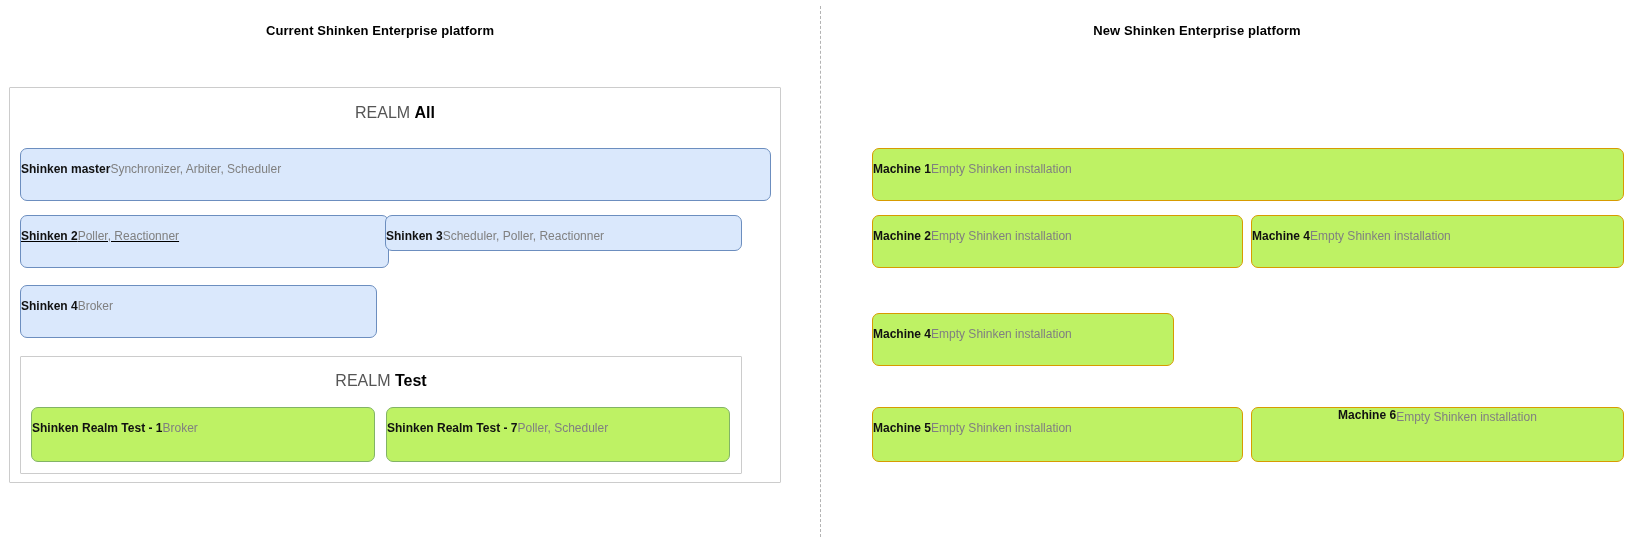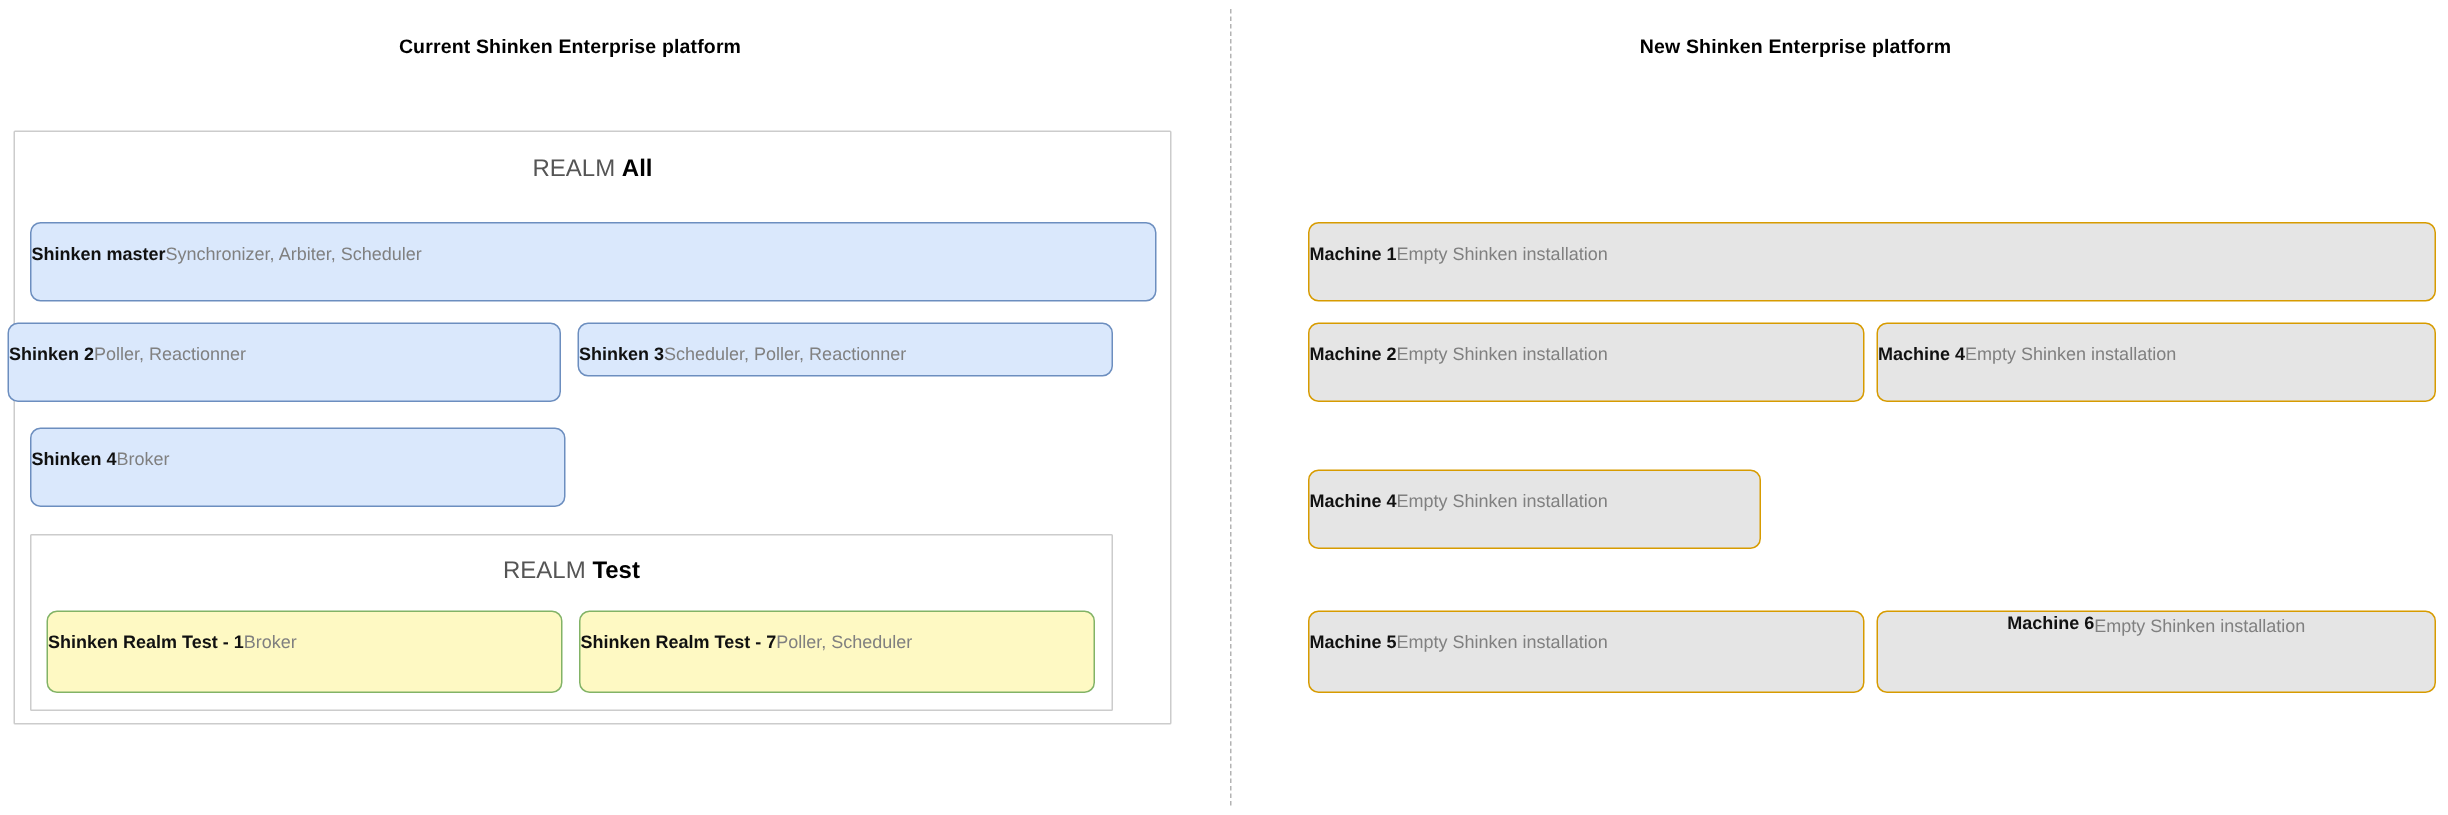--- a/index.html
+++ b/index.html
@@ -56,22 +56,22 @@
     border-radius: 7px;
     border-width: 1px;
     border-style: solid;
     display: flex;
     flex-direction: row;
     align-items: flex-start;
     justify-content: flex-start;
     overflow: hidden;
   }
   .node.blue   { background: #dae8fc; border-color: #6c8ebf; }
-  .node.green  { background: #fef9c3; border-color: #82b366; }
-  .node.orange { background: #e5e5e5; border-color: #d79b00; }
+  .node.green  { background: #bef264; border-color: #82b366; }
+  .node.orange { background: #bef264; border-color: #d79b00; }
 
   .node-title {
     font-size: 12px;
     font-weight: bold;
     color: #111111;
     text-align: center;
     white-space: nowrap;
     line-height: 14px;
   }
   .node-sub {
@@ -104,21 +104,21 @@
 <div class="abs realm-label" style="left:9px; top:104px; width:772px;">
   <span class="realm-word">REALM</span>
   <span class="realm-name">All</span>
 </div>
 
 <div class="abs node blue spaced" style="left:20px; top:148px; width:751px; height:53px;">
   <div class="node-title">Shinken master</div>
   <div class="node-sub">Synchronizer, Arbiter, Scheduler</div>
 </div>
 
-<div class="abs node blue spaced" style="left:5px; top:215px; width:369px; height:53px;">
+<div class="abs node blue spaced" style="left:20px; top:215px; width:369px; height:53px;text-decoration:underline;">
   <div class="node-title">Shinken 2</div>
   <div class="node-sub">Poller, Reactionner</div>
 </div>
 
 <div class="abs node blue spaced" style="left:385px; top:215px; width:357px; height:36px;">
   <div class="node-title">Shinken 3</div>
   <div class="node-sub">Scheduler, Poller, Reactionner</div>
 </div>
 
 <div class="abs node blue spaced" style="left:20px; top:285px; width:357px; height:53px;">

